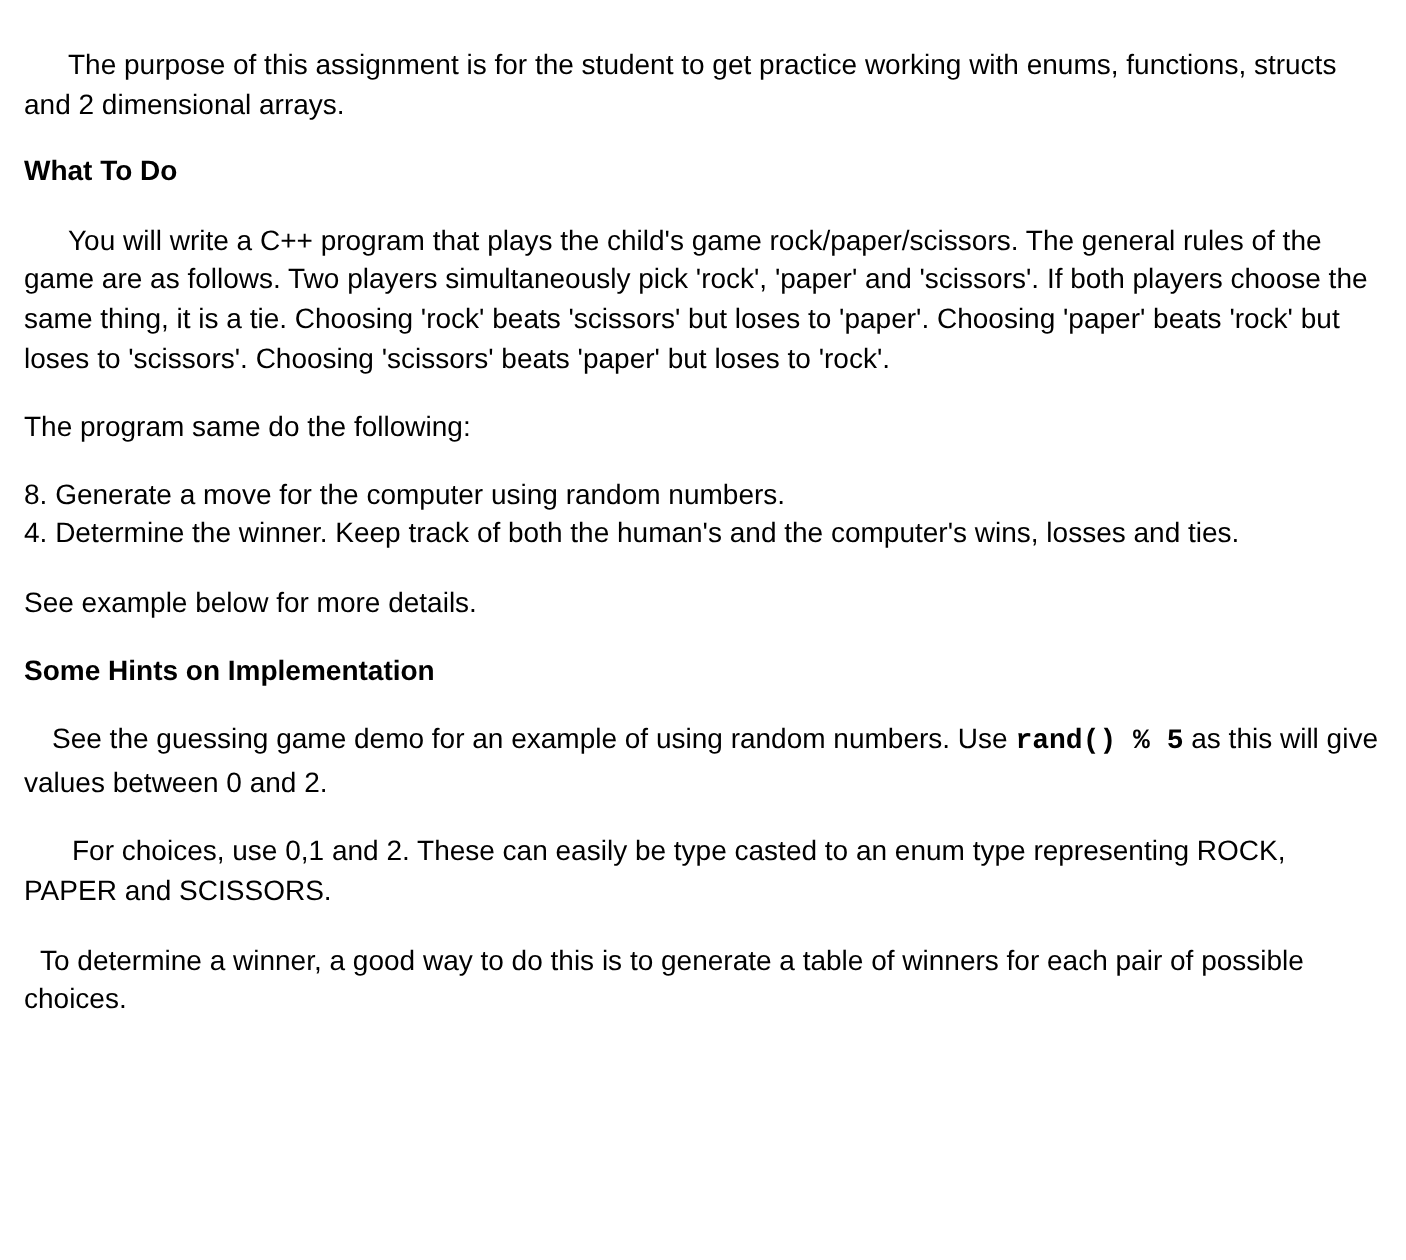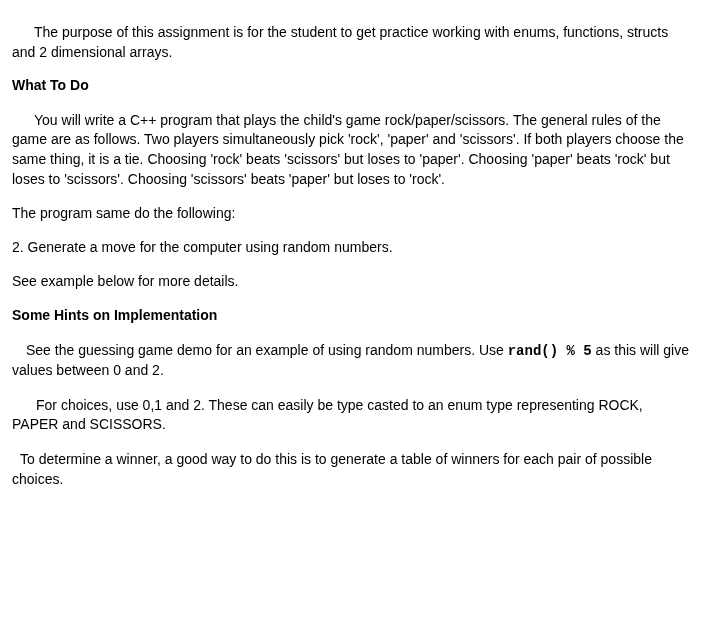--- a/index.html
+++ b/index.html
@@ -43,21 +43,22 @@
 <p class="para indent-first">The purpose of this assignment is for the student to get practice working with enums, functions, structs and 2 dimensional arrays.</p>
 
 <p class="heading">What To Do</p>
 <p class="para">
   <span style="display:inline-block; width:22px;"></span><span>You will write a C++ program that plays the child's game rock/paper/scissors.  The general rules of the game are as follows.  Two players simultaneously pick 'rock', 'paper' and 'scissors'.  If both players choose the same thing, it is a tie.  Choosing 'rock' beats 'scissors' but loses to 'paper'.  Choosing 'paper' beats 'rock' but loses to 'scissors'. Choosing 'scissors' beats 'paper' but loses to 'rock'.</span>
 </p>
 
 <p class="para">The program same do the following:</p>
 
 <div class="list">
-  <p class="list-item">2.  Generate a move for the computer using random numbers.</p>
+  <p class="list-item">8.  Generate a move for the computer using random numbers.</p>
+  <p class="list-item">4. Determine the winner.  Keep track of both the human's and the computer's wins, losses and ties.</p>
 </div>
 
 <p class="para">See example below for more details.</p>
 
 <p class="heading">Some Hints on Implementation</p>
 <p class="para">
   <span style="display:inline-block; width:14px;"></span><span>See the guessing game demo for an example of using random numbers.  Use </span><span class="code">rand() % 5</span><span> as this will give values between 0 and 2.</span>
 </p>
 
 <p class="para indent-small">

